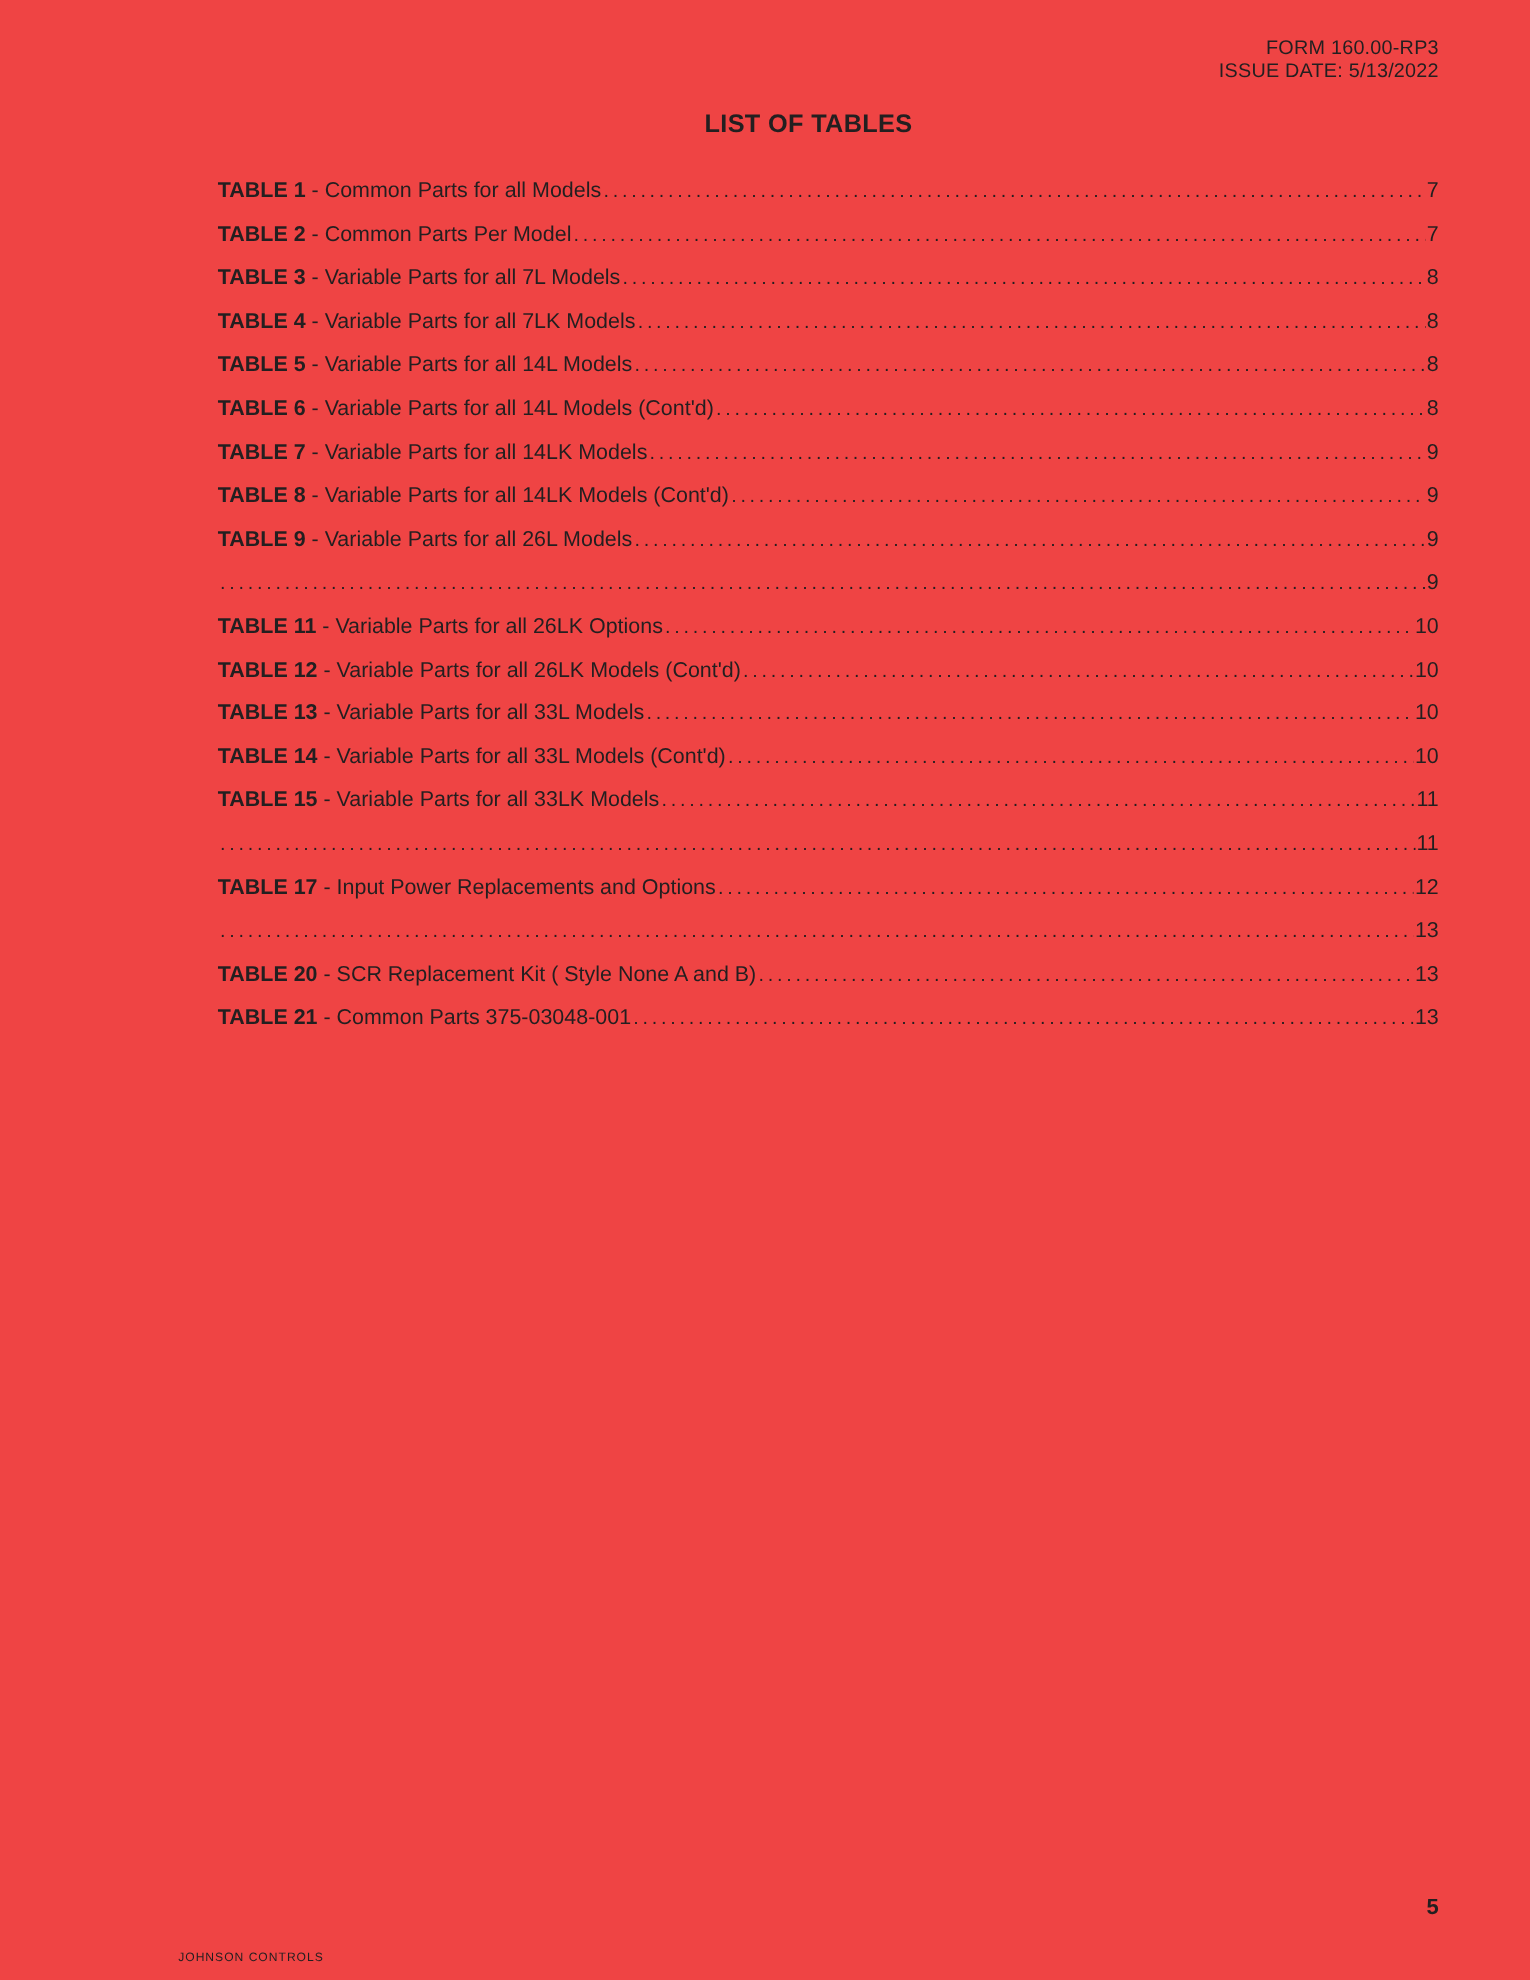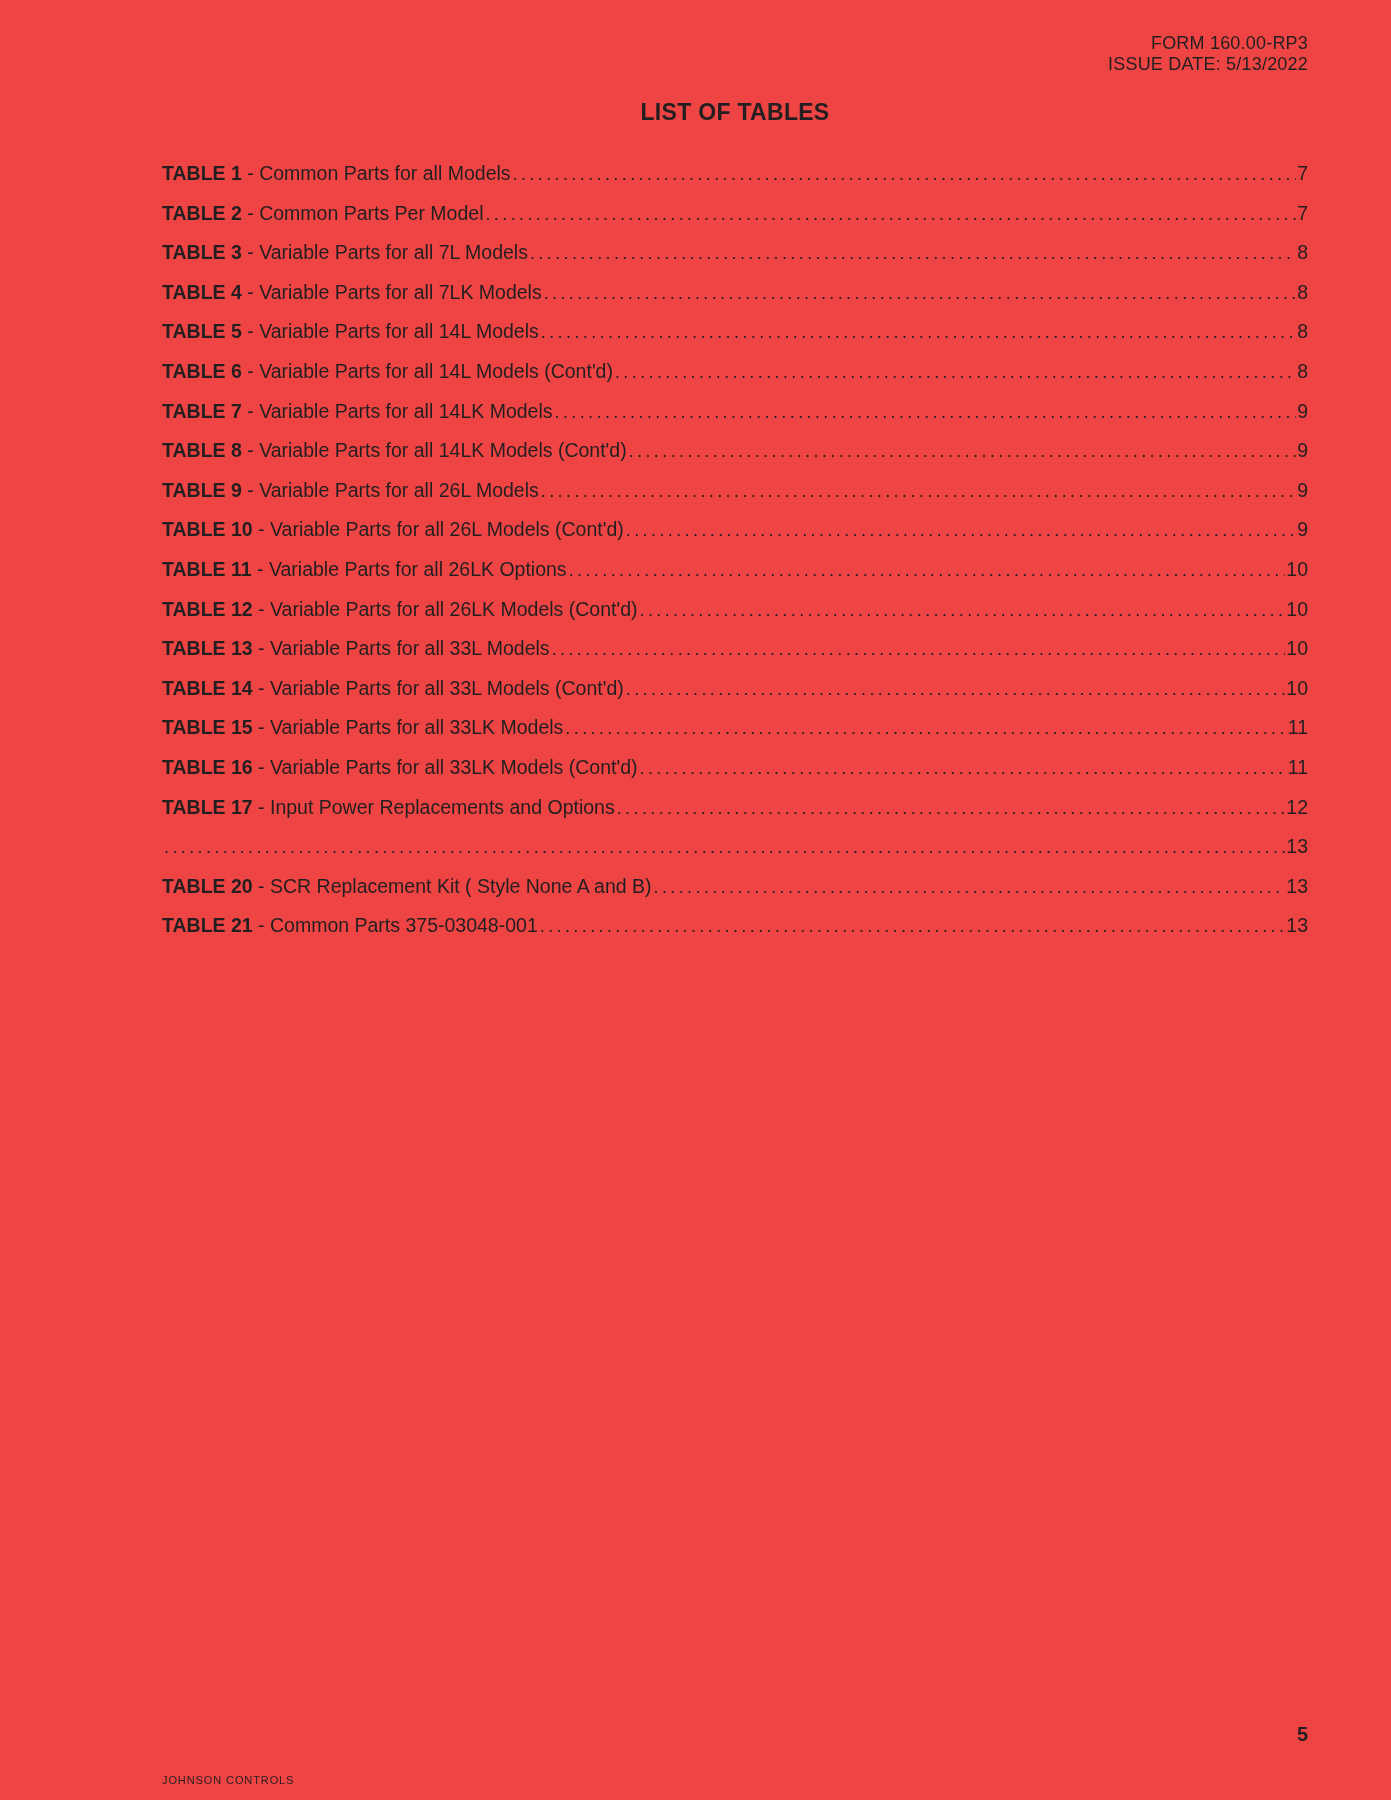--- a/index.html
+++ b/index.html
@@ -48,20 +48,21 @@
   }
   .toc-row {
     display: flex;
     align-items: baseline;
     height: 39.6px;
     font-size: 19.5px;
     line-height: 23px;
     text-decoration: none;
     color: #231f20;
     cursor: pointer;
+    margin-left: 36px;
   }
   .toc-entry-text {
     white-space: nowrap;
     flex-shrink: 0;
   }
   .toc-entry-label { font-weight: 700; }
   .toc-entry-title { font-weight: 400; }
   .toc-dots {
     flex: 1 1 auto;
     overflow: hidden;
@@ -155,21 +156,20 @@
       <span class="toc-page">9</span>
     </div>
 
     <div class="toc-row">
       <span class="toc-entry-text"><span class="toc-entry-label">TABLE 9</span><span class="toc-entry-title"> - Variable Parts for all 26L Models</span></span>
       <span class="toc-dots">............................................................................................................................................................................................................................................................................................................</span>
       <span class="toc-page">9</span>
     </div>
 
     <div class="toc-row">
-      <span class="toc-entry-text"><span class="toc-entry-label">TABLE 10</span><span class="toc-entry-title"> - Variable Parts for all 26L Models (Cont'd)</span></span>
       <span class="toc-dots">............................................................................................................................................................................................................................................................................................................</span>
       <span class="toc-page">9</span>
     </div>
 
     <div class="toc-row">
       <span class="toc-entry-text"><span class="toc-entry-label">TABLE 11</span><span class="toc-entry-title"> - Variable Parts for all 26LK Options</span></span>
       <span class="toc-dots">............................................................................................................................................................................................................................................................................................................</span>
       <span class="toc-page">10</span>
     </div>
 
@@ -191,21 +191,20 @@
       <span class="toc-page">10</span>
     </div>
 
     <div class="toc-row">
       <span class="toc-entry-text"><span class="toc-entry-label">TABLE 15</span><span class="toc-entry-title"> - Variable Parts for all 33LK Models</span></span>
       <span class="toc-dots">............................................................................................................................................................................................................................................................................................................</span>
       <span class="toc-page">11</span>
     </div>
 
     <div class="toc-row">
-      <span class="toc-entry-text"><span class="toc-entry-label">TABLE 16</span><span class="toc-entry-title"> - Variable Parts for all 33LK Models (Cont'd)</span></span>
       <span class="toc-dots">............................................................................................................................................................................................................................................................................................................</span>
       <span class="toc-page">11</span>
     </div>
 
     <div class="toc-row">
       <span class="toc-entry-text"><span class="toc-entry-label">TABLE 17</span><span class="toc-entry-title"> - Input Power Replacements and Options</span></span>
       <span class="toc-dots">............................................................................................................................................................................................................................................................................................................</span>
       <span class="toc-page">12</span>
     </div>
 

